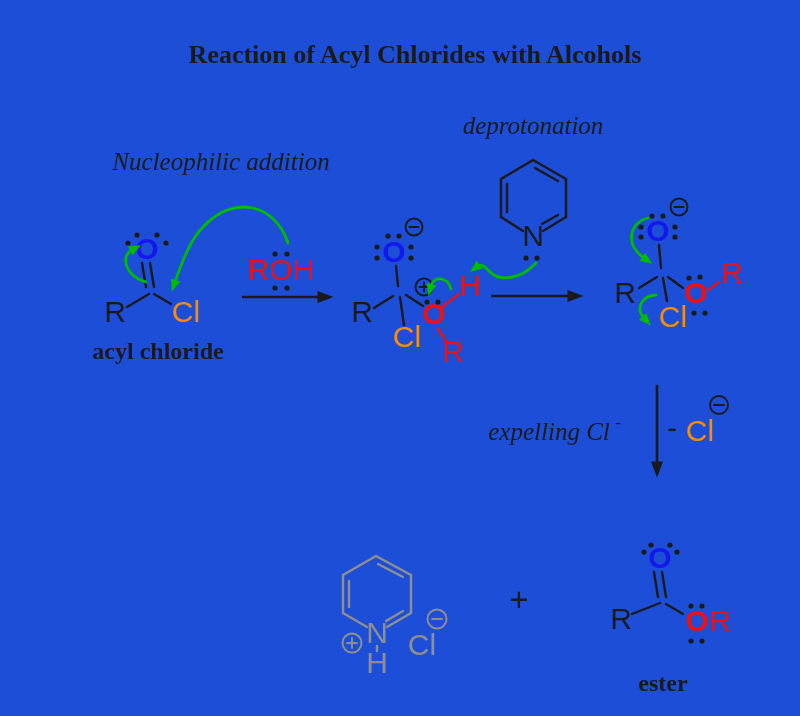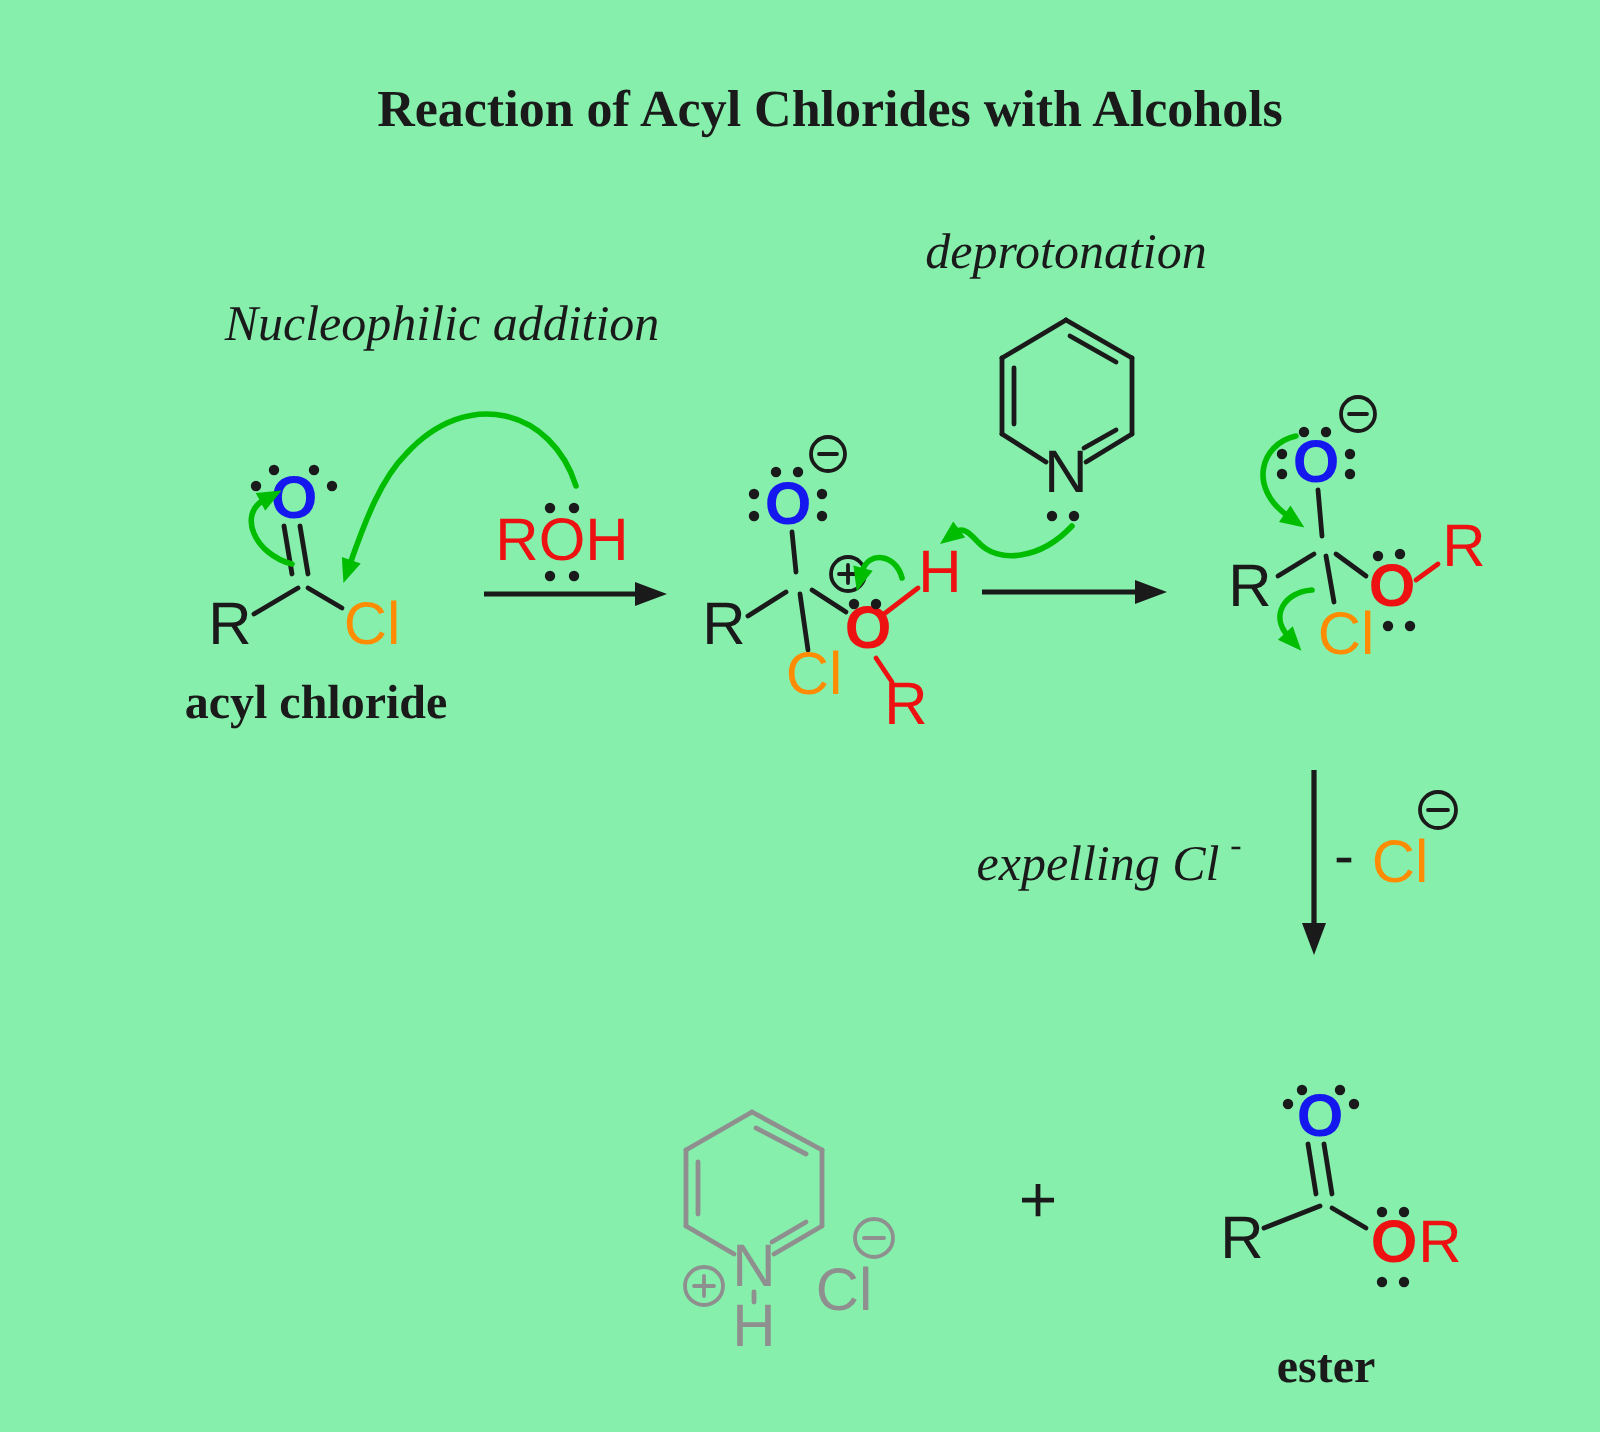--- a/index.html
+++ b/index.html
@@ -1,16 +1,16 @@
 <!DOCTYPE html>
 <html style="--ink: #1a1a1a; --oxygen-blue: #1518ee; --red: #ee1111; --chlorine-orange: #ff8c00; --arrow-green: #00bd00; --product-gray: #8f8f8f;"><head>
 <meta charset="utf-8">
 <style>
   html,body{margin:0;padding:0;background:#ffffff;}
-  .canvas{position:relative;width:800px;height:716px;background:#86efac;overflow:hidden;}
+  .canvas{position:relative;width:800px;height:716px;background:#1d4ed8;overflow:hidden;}
   svg{display:block;}
 
   .t-title{font-family:"Liberation Serif",serif;font-weight:bold;font-size:26px;fill:var(--ink);text-anchor:middle;}
   .t-annot{font-family:"Liberation Serif",serif;font-style:italic;font-size:25px;fill:var(--ink);text-anchor:middle;}
   .t-annot-sup{font-family:"Liberation Serif",serif;font-style:italic;font-size:17px;fill:var(--ink);text-anchor:middle;}
   .t-caption{font-family:"Liberation Serif",serif;font-weight:bold;font-size:24px;fill:var(--ink);text-anchor:middle;}
   .t-atom{font-family:"Liberation Sans",sans-serif;font-size:30px;fill:var(--ink);text-anchor:middle;}
   .t-atom-o{font-weight:bold;}
   .t-plus{font-family:"Liberation Sans",sans-serif;font-size:33px;fill:var(--ink);text-anchor:middle;}
 

